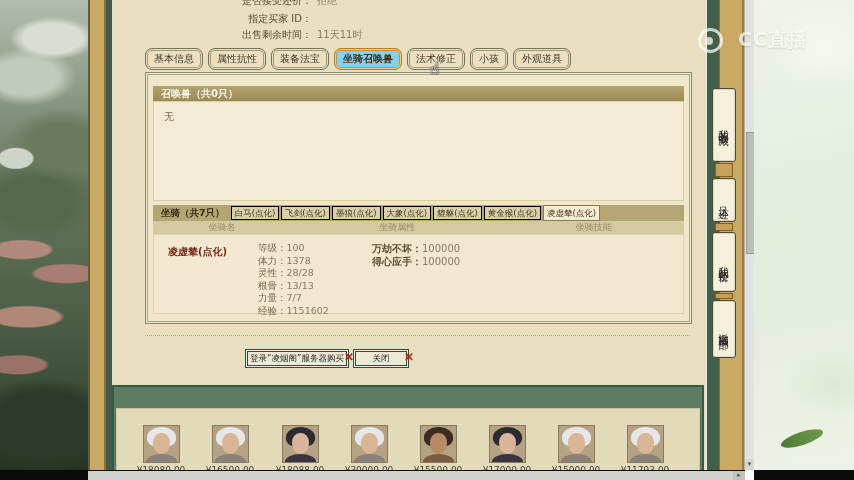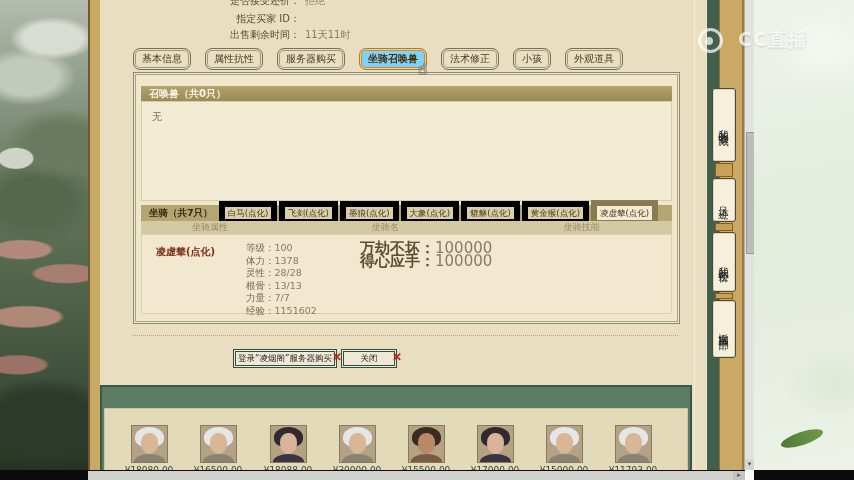--- a/index.html
+++ b/index.html
@@ -19,29 +19,29 @@
       radial-gradient(ellipse 80px 50px at 70% 30%, #6a7a5e 0 40%, transparent 72%),
       radial-gradient(ellipse 90px 60px at 40% 42%, #55684c 0 40%, transparent 72%),
       radial-gradient(ellipse 100px 60px at 50% 88%, #2c3a2a 0 50%, transparent 75%),
       linear-gradient(180deg,#b4bcae 0%,#8e9c88 18%,#68785e 38%,#53664c 58%,#41523c 78%,#24301f 100%);}
 
   
   .strip-left{position:absolute;left:88px;top:0;width:24px;height:480px;
     background:linear-gradient(90deg,#6b5a32 0 2px,#c9a964 2px 16px,#8a6f3a 16px 18px,#3f5c49 18px 24px);}
 
   
-  .content{position:absolute;left:100px;top:0;width:594px;height:480px;background:#e9dec0;border-right:1px solid #f3edd9;}
+  .content{position:absolute;left:112px;top:0;width:594px;height:480px;background:#e9dec0;border-right:1px solid #f3edd9;}
 
   .info-row{position:absolute;left:0;width:560px;height:13px;font-size:10px;line-height:13px;}
   .info-row .lbl{position:absolute;left:10px;width:190px;text-align:right;color:#5b4a33;}
   .info-row .val{position:absolute;left:205px;color:#8a7a64;}
   .r1{top:-6px;} .r2{top:12px;padding-left:44px;} .r3{top:28px;padding-left:21px;}
 
   
-  .tabbar{position:absolute;left:33px;top:48px;display:flex;gap:14px;}
+  .tabbar{position:absolute;left:33px;top:48px;display:flex;gap:5px;}
   .tab{position:relative;height:20px;padding:0 8px;display:flex;align-items:center;justify-content:center;
     font-size:10px;color:#3a3a2a;background:#ecdfc0;border:1px solid #73735a;border-radius:7px;
     box-shadow:inset 0 0 0 1px #ecdfc0, inset 0 0 0 2px #9a9a80;cursor:pointer;white-space:nowrap;}
   .tab.active{background:#7dd3fc;border-color:#b8791c;box-shadow:inset 0 0 0 1px #ead2a0, inset 0 0 0 2px #c89032;
     color:#4a3008;font-weight:bold;font-family:Liberation Serif, serif;}
 
   
   .cursor{position:absolute;left:318px;top:60px;z-index:45;font-size:15px;color:#fff;
     text-shadow:-1px 0 #444,1px 0 #444,0 -1px #444,0 1px #444;}
   .cursor::before{content:"☝";}
@@ -50,30 +50,30 @@
   .panel{position:absolute;left:33px;top:72px;width:545px;height:250px;background:#efe6cb;
     border:1px solid #8a8a6c;box-shadow:inset 0 0 0 1px #efe6cb, inset 0 0 0 2px #a5a588;}
   .sec-header{position:absolute;left:7px;right:7px;top:13px;height:15px;line-height:15px;
     background:linear-gradient(#b2a26c,#9a8a56);color:#f8f3e2;font-size:10px;font-weight:bold;padding-left:8px;box-sizing:border-box;}
   .summon-body{position:absolute;left:7px;right:7px;top:28px;height:100px;background:#f3ebd3;border:1px solid #d8cda6;box-sizing:border-box;}
   .summon-body .empty{position:absolute;left:10px;top:8px;font-size:10px;color:#7a6a4a;}
 
   .mount-bar{position:absolute;left:7px;right:7px;top:132px;height:16px;background:#b3a673;display:flex;align-items:center;}
   .mount-bar .mlabel{font-size:9.5px;font-weight:bold;color:#3a2c14;padding:0 6px 0 8px;white-space:nowrap;}
   .mtab{height:12px;line-height:12px;padding:0 3px;margin-right:2px;font-size:8.5px;color:#4a3a22;
-    background:#d9cfa8;border:6px solid #000000;cursor:pointer;white-space:nowrap;}
+    background:#d9cfa8;border:1px solid #000000;cursor:pointer;white-space:nowrap;}
   .mtab.active{background:#f3ebd3;border-color:#8a7a52;height:14px;line-height:14px;}
 
   .mount-thead{position:absolute;left:7px;right:7px;top:148px;height:13px;background:#d5c9a2;display:grid;
     grid-template-columns:26% 40% 34%;font-size:9px;color:#998a5e;line-height:13px;text-align:center;}
   .mount-body{position:absolute;left:7px;right:7px;top:161px;height:80px;background:#f1e8cf;border:1px solid #ddd2ab;box-sizing:border-box;}
   .mname{position:absolute;left:14px;top:10px;font-size:10px;font-weight:bold;color:#7a2818;}
   .stats{position:absolute;left:104px;top:7px;font-size:9.5px;line-height:12.5px;}
   .stats .lbl{color:#75654a;} .stats .val{color:#8a7a62;}
-  .skills{position:absolute;left:218px;top:7px;font-size:15px;line-height:13px;}
+  .skills{position:absolute;left:218px;top:7px;font-size:10px;line-height:13px;}
   .skills .lbl{color:#5f4f33;font-weight:bold;} .skills .val{color:#8a7a62;}
 
   .divider{position:absolute;left:33px;top:335px;width:545px;border-top:1px dotted #b5a67c;}
 
   
   .btn{position:absolute;top:349px;height:17px;display:flex;align-items:center;justify-content:center;
     font-size:8.5px;color:#1f1f1f;background:#efe8d4;border:1px solid #2f4f40;
     box-shadow:inset 0 0 0 1px #f0e9d6, inset 0 0 0 2px #2f4f40;cursor:pointer;white-space:nowrap;}
   .btn-buy{left:133px;width:102px;} .btn-close{left:241px;width:54px;}
   .seal{position:absolute;right:-6px;top:0px;font-size:12px;font-weight:bold;color:#c2231a;text-shadow:0 0 1px #7a0e08;}
@@ -153,21 +153,21 @@
       <span class="val"></span>
     </div>
     <div class="info-row r3">
       <span class="lbl">出售剩余时间：</span>
       <span class="val">11天11时</span>
     </div>
 
     <div class="tabbar">
       <div class="tab">基本信息</div>
       <div class="tab">属性抗性</div>
-      <div class="tab">服务器购买</div>
+      <div class="tab">装备法宝</div>
       <div class="tab active">坐骑召唤兽</div>
       <div class="tab">法术修正</div>
       <div class="tab">小孩</div>
       <div class="tab">外观道具</div>
     </div>
     <div class="cursor"></div>
 
     <div class="panel">
       <div class="sec-header">召唤兽（共0只）</div>
       <div class="summon-body">
@@ -179,22 +179,22 @@
         <span class="mtab">白马(点化)</span>
         <span class="mtab">飞剑(点化)</span>
         <span class="mtab">墨狼(点化)</span>
         <span class="mtab">大象(点化)</span>
         <span class="mtab">貔貅(点化)</span>
         <span class="mtab">黄金猴(点化)</span>
         <span class="mtab active">凌虚辇(点化)</span>
       </div>
 
       <div class="mount-thead">
+        <span>坐骑名</span>
         <span>坐骑属性</span>
-        <span>坐骑名</span>
         <span>坐骑技能</span>
       </div>
 
       <div class="mount-body">
         <div class="mname">凌虚辇(点化)</div>
         <div class="stats">
           <div><span class="lbl">等级：</span><span class="val">100</span></div>
           <div><span class="lbl">体力：</span><span class="val">1378</span></div>
           <div><span class="lbl">灵性：</span><span class="val">28/28</span></div>
           <div><span class="lbl">根骨：</span><span class="val">13/13</span></div>

